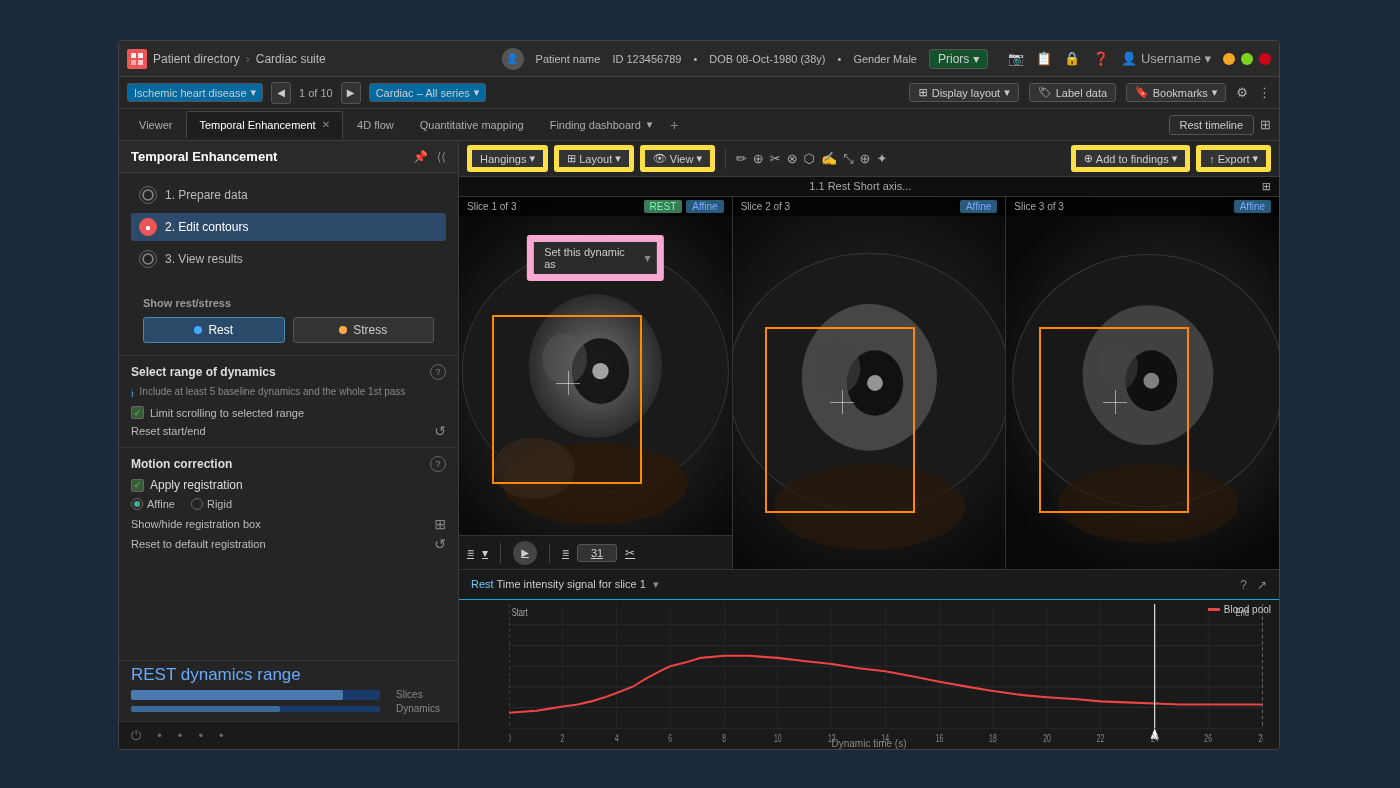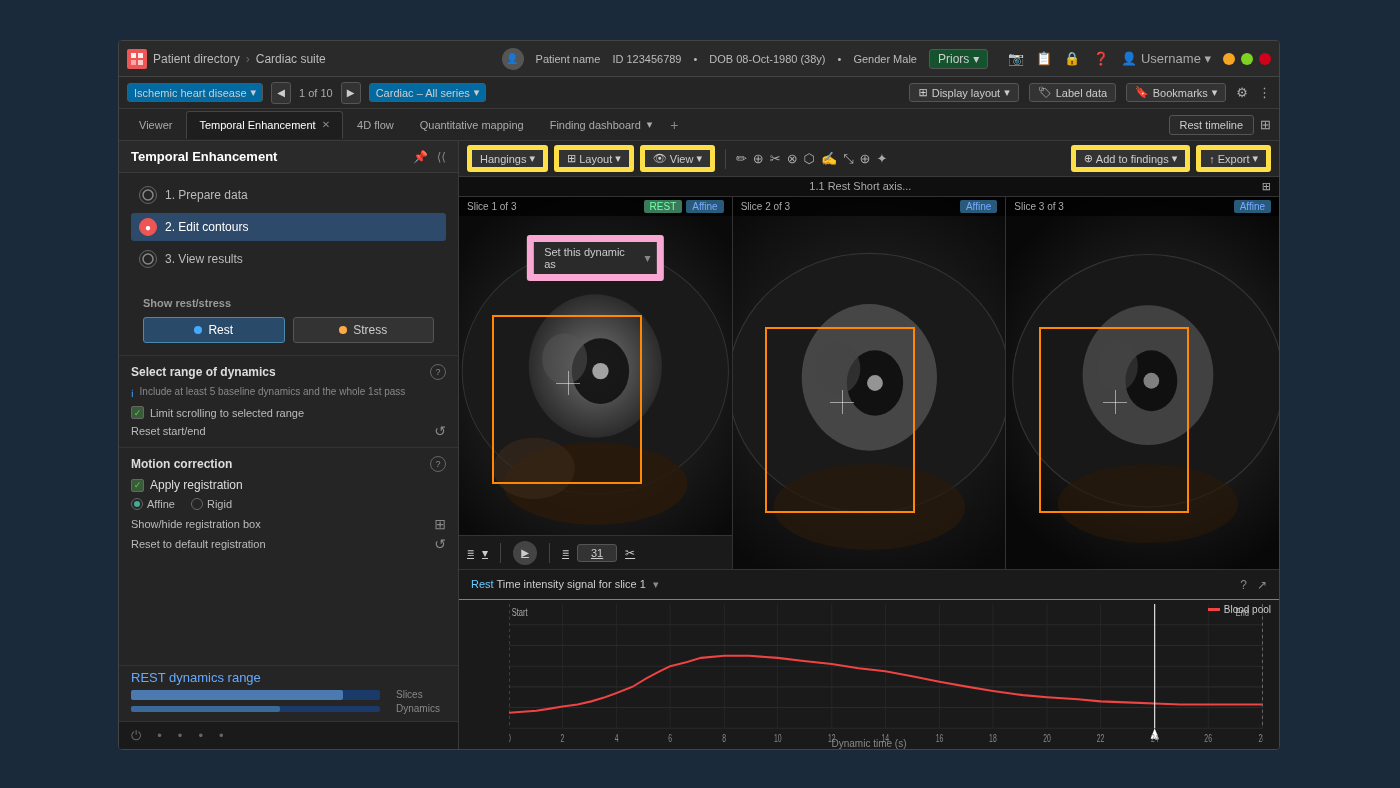--- a/index.html
+++ b/index.html
@@ -670,21 +670,21 @@
     }
 
     
     .dynamics-panel {
       background: #252525;
       border-top: 1px solid #333;
       padding: 4px 12px;
       flex-shrink: 0;
     }
     .dynamics-label {
-      font-size: 13px;
+      font-size: 17px;
       color: #ccc;
       margin-bottom: 4px;
     }
     .dynamics-bar-row {
       display: flex;
       align-items: center;
       gap: 8px;
       margin-bottom: 3px;
     }
 

